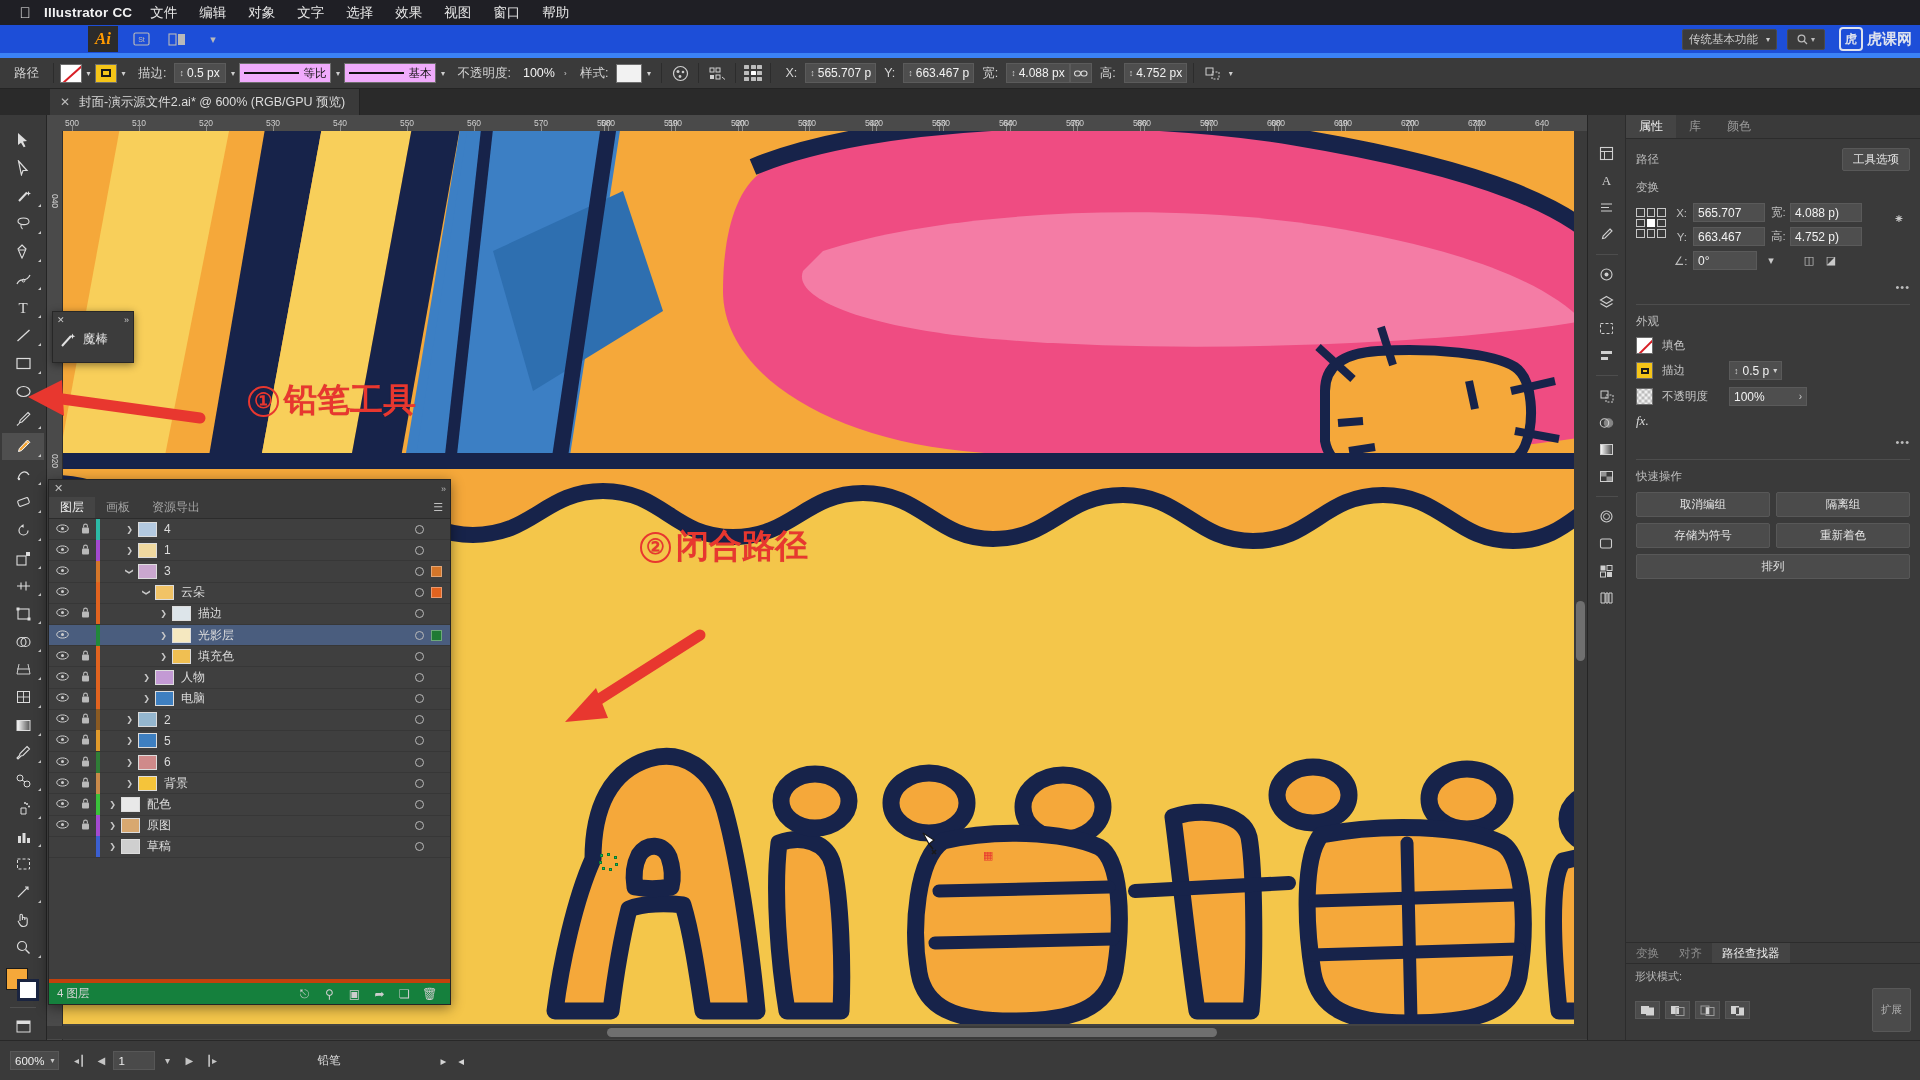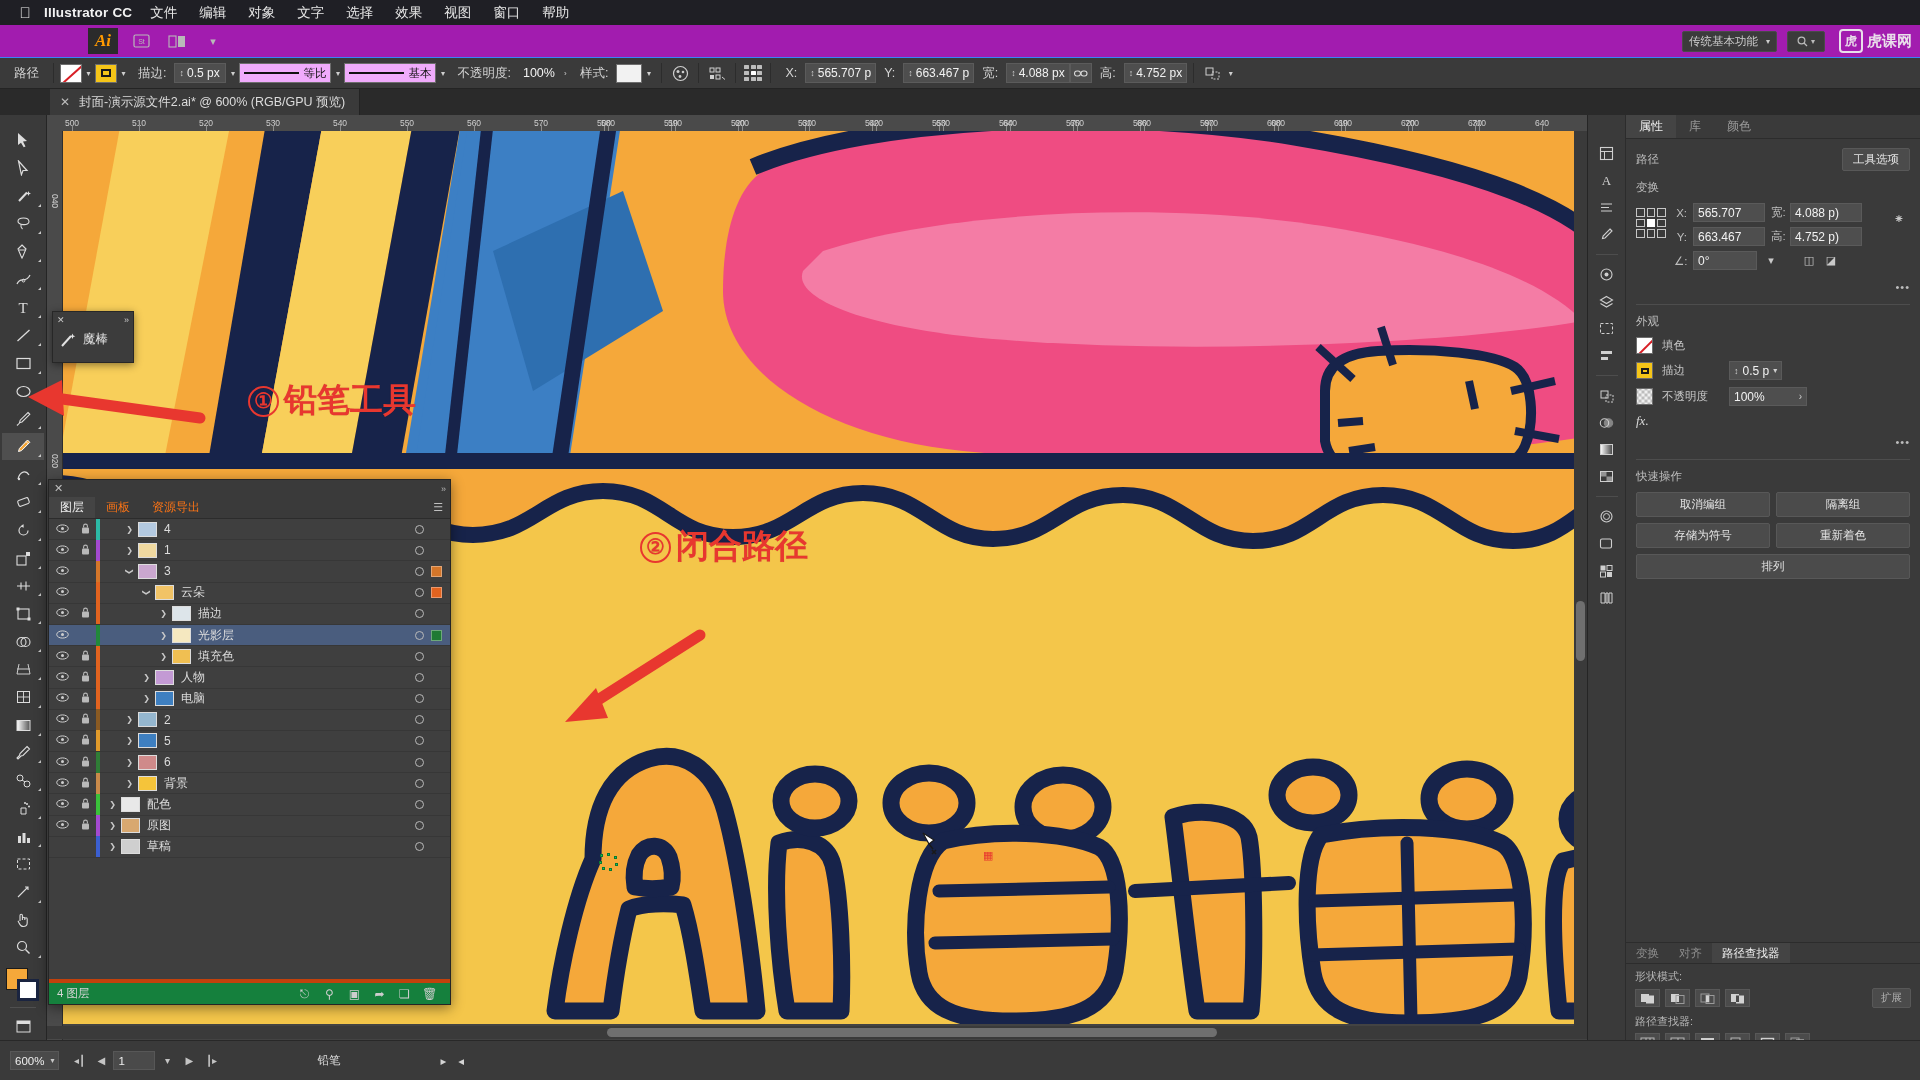--- a/index.html
+++ b/index.html
@@ -18,21 +18,21 @@
     background: #1f1f25; display: flex; align-items: center;
     padding-left: 14px; gap: 0;
   }
   .apple-logo { width: 22px; color: #e8e8e8; font-size: 15px; text-align: center; line-height: 1; }
   .macbar .app-name { font-weight: bold; color: #f2f2f2; font-size: 13.5px; margin: 0 18px 0 8px; letter-spacing: .2px; }
   .macbar .m { color: #e6e6e6; font-size: 13.5px; margin-right: 22px; }
 
   
   .appheader {
     position: absolute; left: 0; top: 25px; width: 1920px; height: 33px;
-    background: #a21caf; border-bottom: 1px solid #3b82f6;
+    background: #1d4ed8; border-bottom: 5px solid #3b82f6;
     display: flex; align-items: center;
   }
   .ai-logo {
     width: 30px; height: 26px; margin-left: 88px; background: #2b2b2b;
     color: #ff9a00; font-weight: bold; font-style: italic; font-size: 17px;
     display: flex; align-items: center; justify-content: center;
     font-family: "Liberation Serif", serif;
   }
   .hdr-icon {
     width: 26px; height: 22px; margin-left: 10px;
@@ -210,21 +210,21 @@
     box-shadow: 0 3px 12px rgba(0,0,0,.45); display: flex; flex-direction: column;
   }
   .lp-dragbar { height: 17px; background: #3a3a3a; display: flex; align-items: center; padding: 0 5px; }
   .lp-dragbar .x { color: #c0c0c0; font-size: 11px; }
   .lp-dragbar .gg { margin-left: auto; color: #b5b5b5; font-size: 9px; letter-spacing: -1px; }
   .lp-tabs {
     height: 22px; background: #3a3a3a; display: flex; align-items: stretch;
     border-bottom: 1px solid #2c2c2c;
   }
   .lp-tab {
-    padding: 0 11px; display: flex; align-items: center; font-size: 12px; color: #f97316;
+    padding: 0 11px; display: flex; align-items: center; font-size: 12px; color: #a3a3a3;
   }
   .lp-tab.active { background: #444444; color: #f0f0f0; }
   .lp-tabs .menu-ic { margin-left: auto; padding: 0 7px; display: flex; align-items: center; color: #c0c0c0; font-size: 11px; }
   .lp-list { flex: 1; overflow: hidden; background: #3f3f3f; }
   .lrow {
     display: flex; align-items: center; height: 21.2px;
     border-bottom: 1px solid #373737; font-size: 12px; color: #dcdcdc;
   }
   .lrow.sel { background: #4a5d7e; }
   .lrow .eye { width: 26px; text-align: center; color: #cfcfcf; font-size: 10px; }
@@ -315,21 +315,21 @@
   .pf-sec { padding: 5px 9px 0 9px; }
   .pf-label { font-size: 11px; color: #b4b4b4; margin-bottom: 4px; }
   .pf-btns { display: flex; align-items: center; gap: 5px; }
   .pf-b {
     width: 25px; height: 18px; background: #4b4b4b; border: 1px solid #585858;
     display: flex; align-items: center; justify-content: center;
   }
   .pf-b svg { display: block; }
   .pf-expand {
     margin-left: auto; background: #4b4b4b; border: 1px solid #585858; color: #b0b0b0;
-    font-size: 10.5px; padding: 2px 8px; border-radius: 2px;
+    font-size: 10.5px; padding: 14px 8px; border-radius: 2px;
   }
 
   
   .statusbar {
     position: absolute; left: 0; top: 1040px; width: 1920px; height: 40px;
     background: #3a3a3a; border-top: 1px solid #282828;
     display: flex; align-items: center; padding: 0 4px; color: #d4d4d4; font-size: 11.5px;
   }
   .sb-zoom {
     display: flex; align-items: center; background: #4a4a4a; border: 1px solid #575757;

